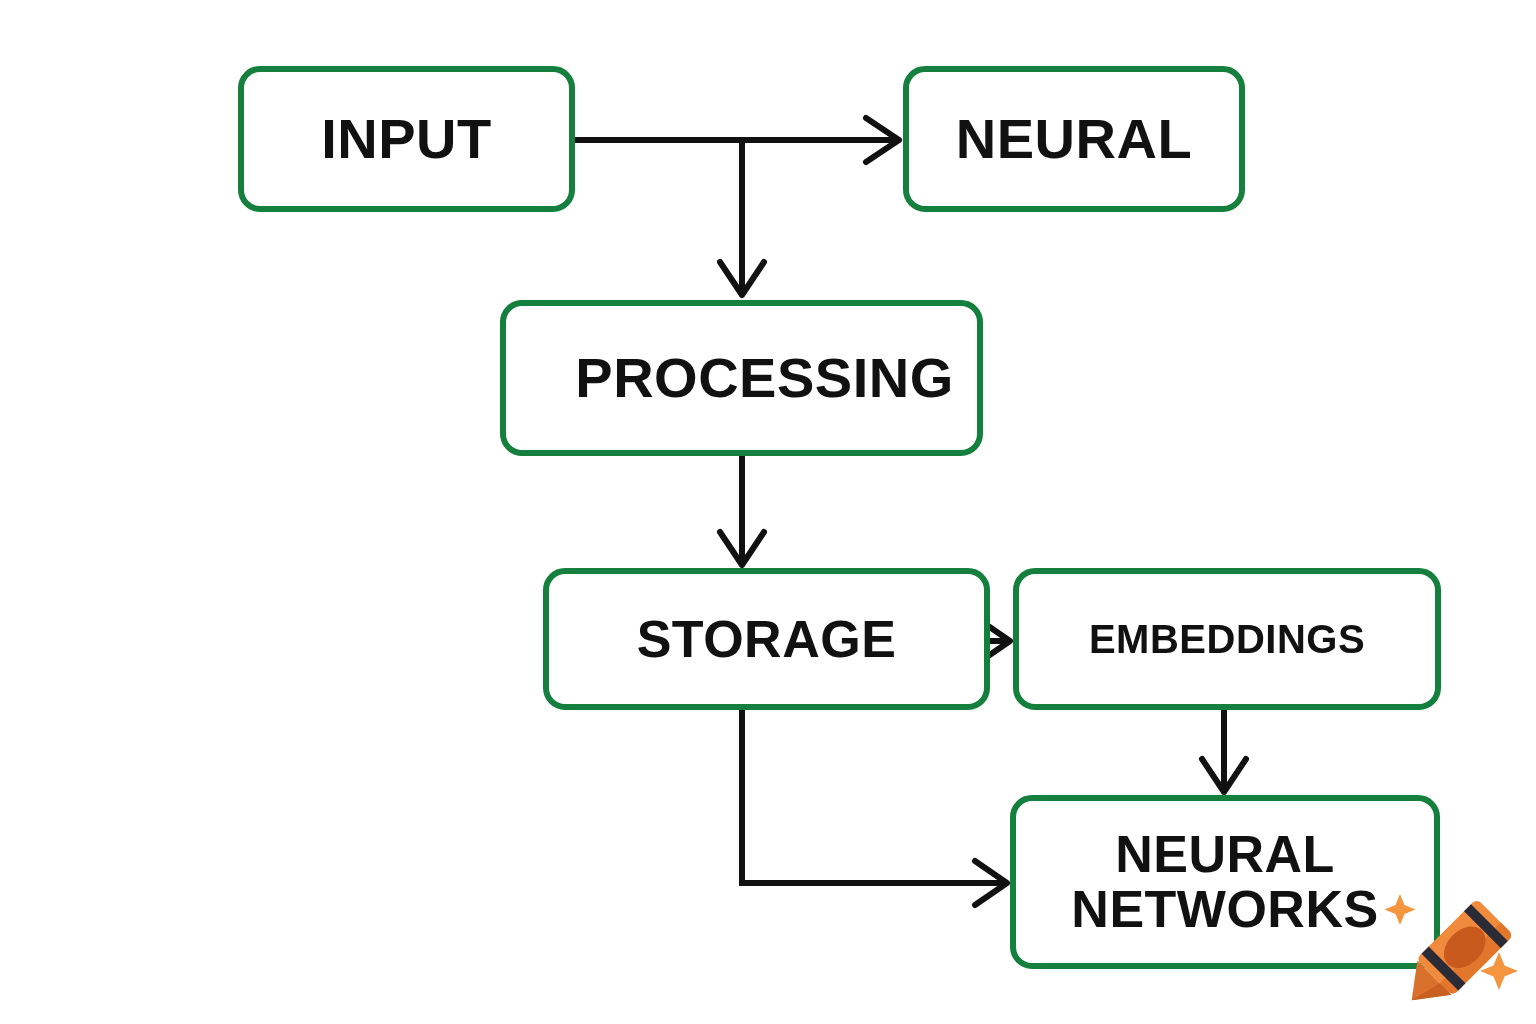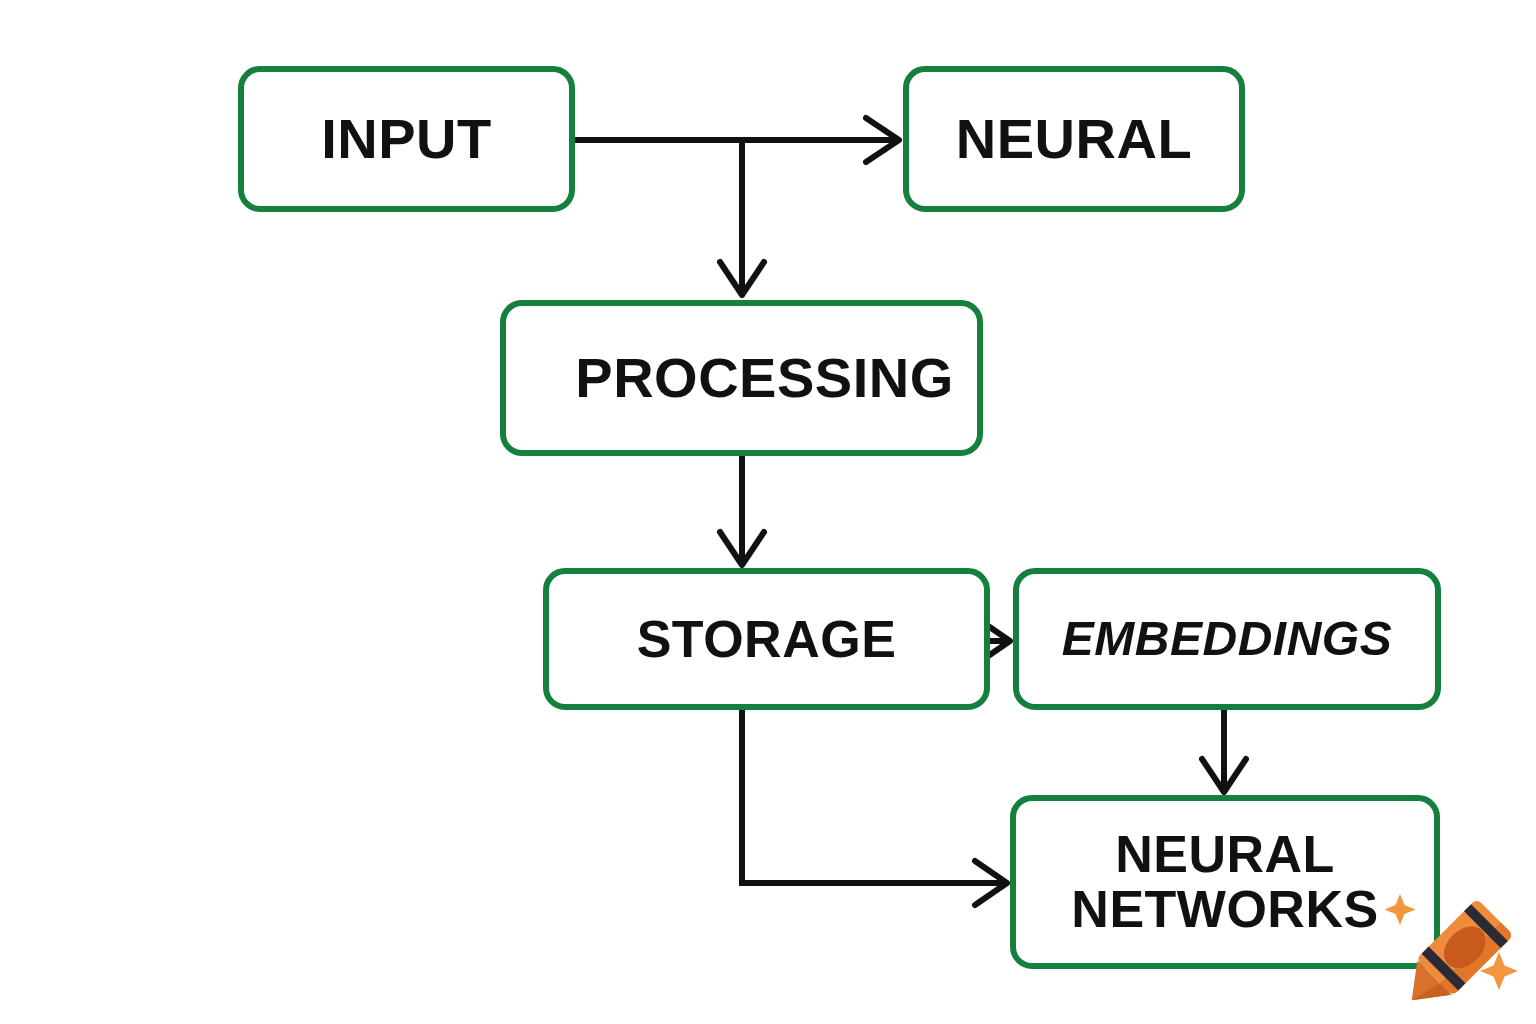--- a/index.html
+++ b/index.html
@@ -46,21 +46,21 @@
   #node-output  { left: 903px; top: 66px;  width: 342px; height: 146px; }
   #node-processing { left: 500px; top: 300px; width: 483px; height: 156px; padding-left: 46px; }
   #node-storage { left: 497px; top: 568px; width: 447px; height: 142px; margin-left: 46px; }
   #node-embeddings { left: 1013px; top: 568px; width: 428px; height: 142px; }
   #node-neural  { left: 1010px; top: 795px; width: 430px; height: 174px; align-items: center; }
 
   #node-input   .node-label { font-size: 56px; }
   #node-output  .node-label { font-size: 56px; }
   #node-processing .node-label { font-size: 56px; }
   #node-storage .node-label { font-size: 52px; }
-  #node-embeddings .node-label { font-size: 48px; font-style: italic; }
+  #node-embeddings .node-label { font-size: 40px; }
   #node-neural  .node-label { font-size: 52px; }
 
   
   #connectors {
     position: absolute;
     left: 0; top: 0;
     width: 1536px;
     height: 1024px;
     z-index: 2;
     pointer-events: none;

